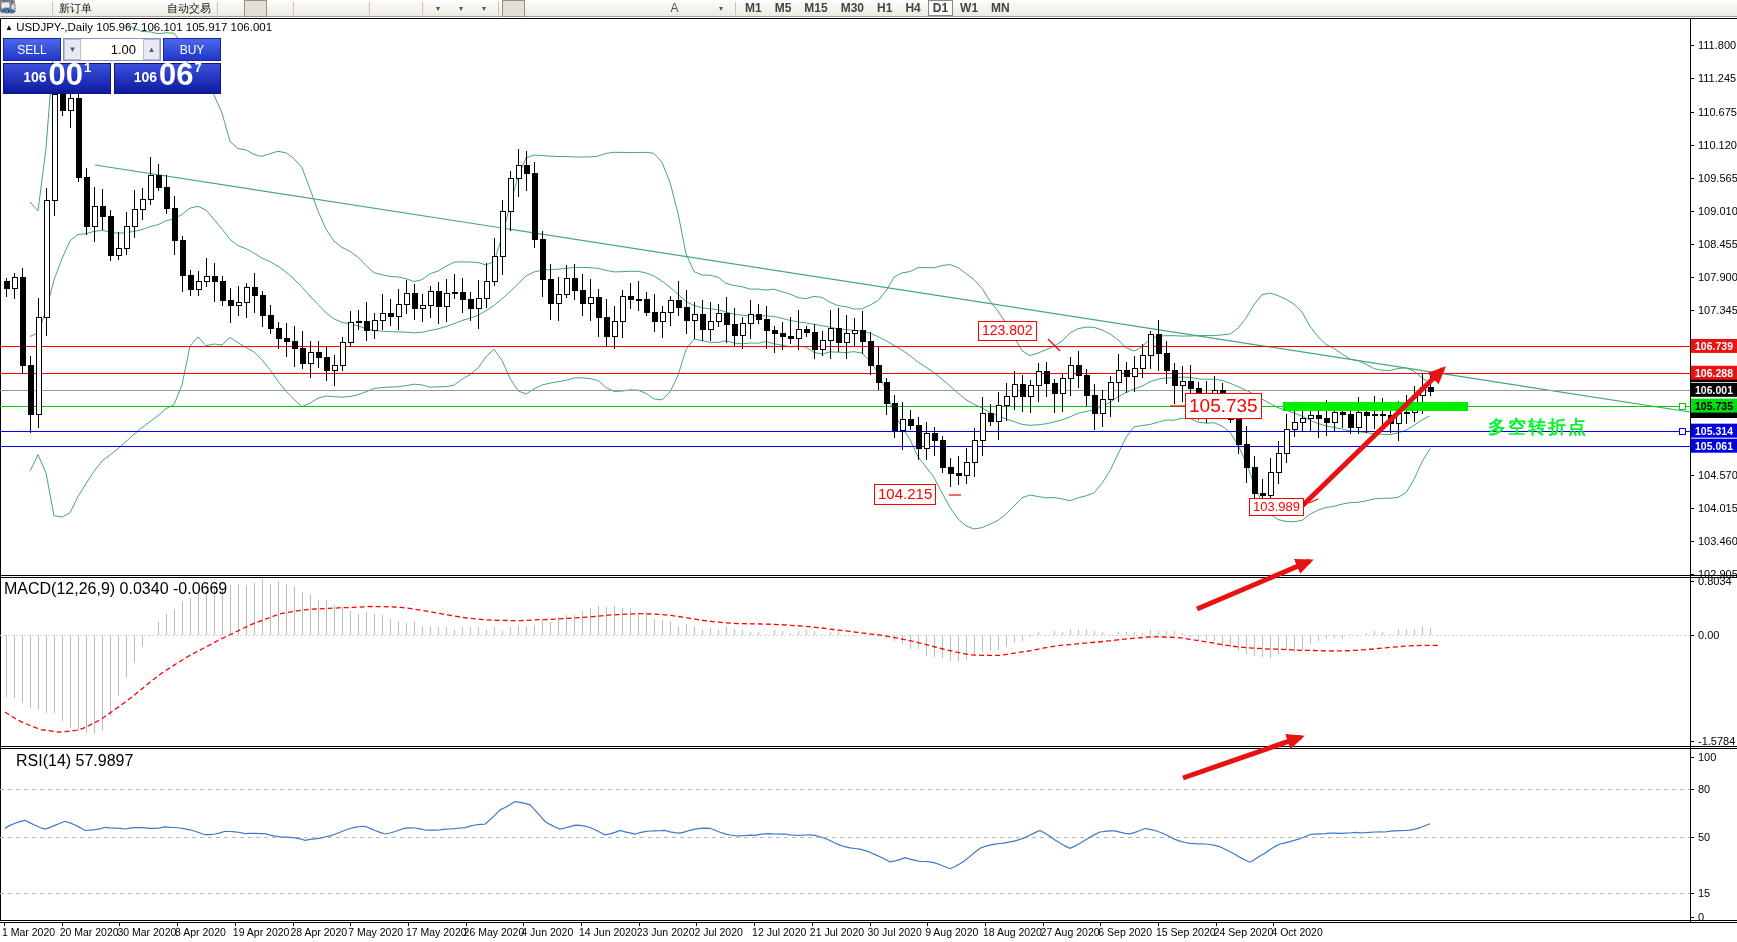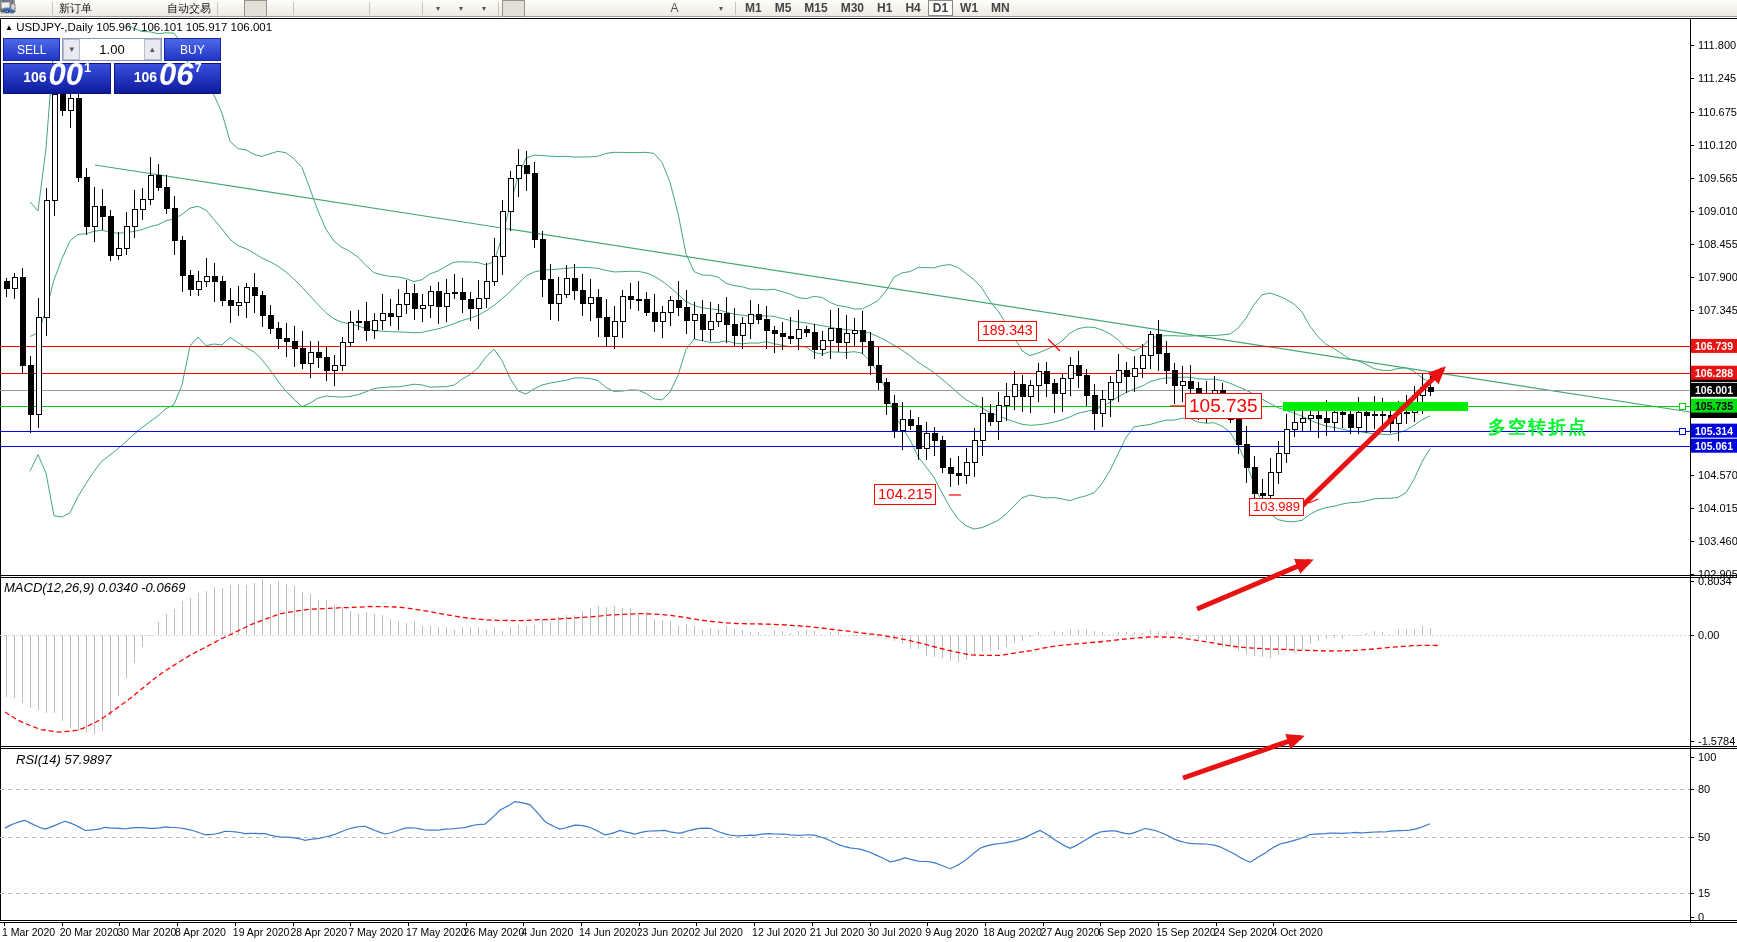--- a/index.html
+++ b/index.html
@@ -20,32 +20,32 @@
   
   .chart-title{position:absolute;left:5px;top:21px;font-size:11.5px;color:#000;z-index:25;white-space:nowrap;}
   .chart-title .mk{font-size:8px;position:relative;top:-1px;}
   
   .trade-panel{position:absolute;left:3px;top:38px;width:218px;z-index:30;}
   .tp-row1{display:flex;height:23px;}
   .tp-sell,.tp-buy{width:58px;background:linear-gradient(#4d69ea,#2036c6);color:#fff;font-size:12px;
     display:flex;align-items:center;justify-content:center;border:1px solid #18249e;box-sizing:border-box;}
   .tp-vol{flex:1;background:#fff;border:1px solid #8894b8;display:flex;align-items:stretch;margin:0 2px;box-sizing:border-box;}
   .tp-vbtn{width:17px;background:#e9e9f2;color:#556;text-align:center;font-size:9px;border:1px solid #b9bccd;line-height:19px;box-sizing:border-box;}
-  .tp-vval{flex:1;text-align:right;padding:0 19px;font-size:13px;line-height:21px;color:#000;}
+  .tp-vval{flex:1;text-align:right;padding:0 7px;font-size:13px;line-height:21px;color:#000;}
   .tp-row2{display:flex;height:31px;margin-top:2px;}
   .tp-price{flex:1;background:linear-gradient(#3a50dd,#0d1a9e);color:#fff;display:flex;align-items:flex-end;
     justify-content:center;padding-bottom:4px;border:1px solid #0c1580;box-sizing:border-box;}
   .tp-price.sell{margin-right:3px;}
   .tp-small{font-size:14px;font-weight:bold;line-height:24px;margin-right:2px;}
-  .tp-big{font-size:31px;font-weight:bold;line-height:28px;font-style:italic;}
+  .tp-big{font-size:31px;font-weight:bold;line-height:28px;}
   .tp-sup{font-size:13px;font-weight:bold;position:relative;top:-14px;left:1px;}
   
   .ann{position:absolute;border:1px solid #ff0000;color:#ff0000;background:#ffffff;padding:0 3px;line-height:1.25;z-index:20;white-space:nowrap;}
   .turning-point{position:absolute;left:1488px;top:415px;color:#00f62a;font-size:18px;font-weight:bold;letter-spacing:2px;z-index:20;}
-  .pane-label{position:absolute;font-size:13px;color:#000;z-index:20;white-space:nowrap;font-style:italic;}
+  .pane-label{position:absolute;font-size:16px;color:#000;z-index:20;white-space:nowrap;}
   svg{position:absolute;left:0;top:0;z-index:5;}
 </style>
 </head>
 <body>
 
 <div class="toolbar">
   <span class="tbi">
       <svg width="14" height="13">
         <rect x="1" y="1" width="11" height="10" fill="#fff" stroke="#6b7a8c"></rect>
         <path d="M1 4h11M6 4v7" stroke="#6b7a8c"></path>
@@ -280,21 +280,21 @@
         <span class="tp-big">06</span>
         <span class="tp-sup">7</span>
     </div>
   </div>
 </div>
 
 <div class="pane-label" style="left:4px;top:580px;">MACD(12,26,9) 0.0340 -0.0669</div>
 <div class="pane-label" style="left:16px;top:752px;text-align:center;">RSI(14) 57.9897</div>
 <div class="turning-point">多空转折点</div>
 <div id="ann-layer">
-    <div class="ann" style="left: 978px; top: 321px; font-size: 14px;">189.343</div>
+    <div class="ann" style="left: 978px; top: 321px; font-size: 14px;">123.802</div>
     <div class="ann" style="left: 1185px; top: 393px; font-size: 19px;">105.735</div>
     <div class="ann" style="left: 874px; top: 484px; font-size: 15px;">104.215</div>
     <div class="ann" style="left: 1249px; top: 498px; font-size: 13px;">103.989</div>
   </div>
 
 <svg id="cv" width="1737" height="942" viewBox="0 0 1737 942">
   <defs>
     <marker id="ah" markerUnits="userSpaceOnUse" markerWidth="20" markerHeight="18" refX="14" refY="8" orient="auto">
       <path d="M0 0L18 8L0 16z" fill="#e81212"></path>
     </marker>

